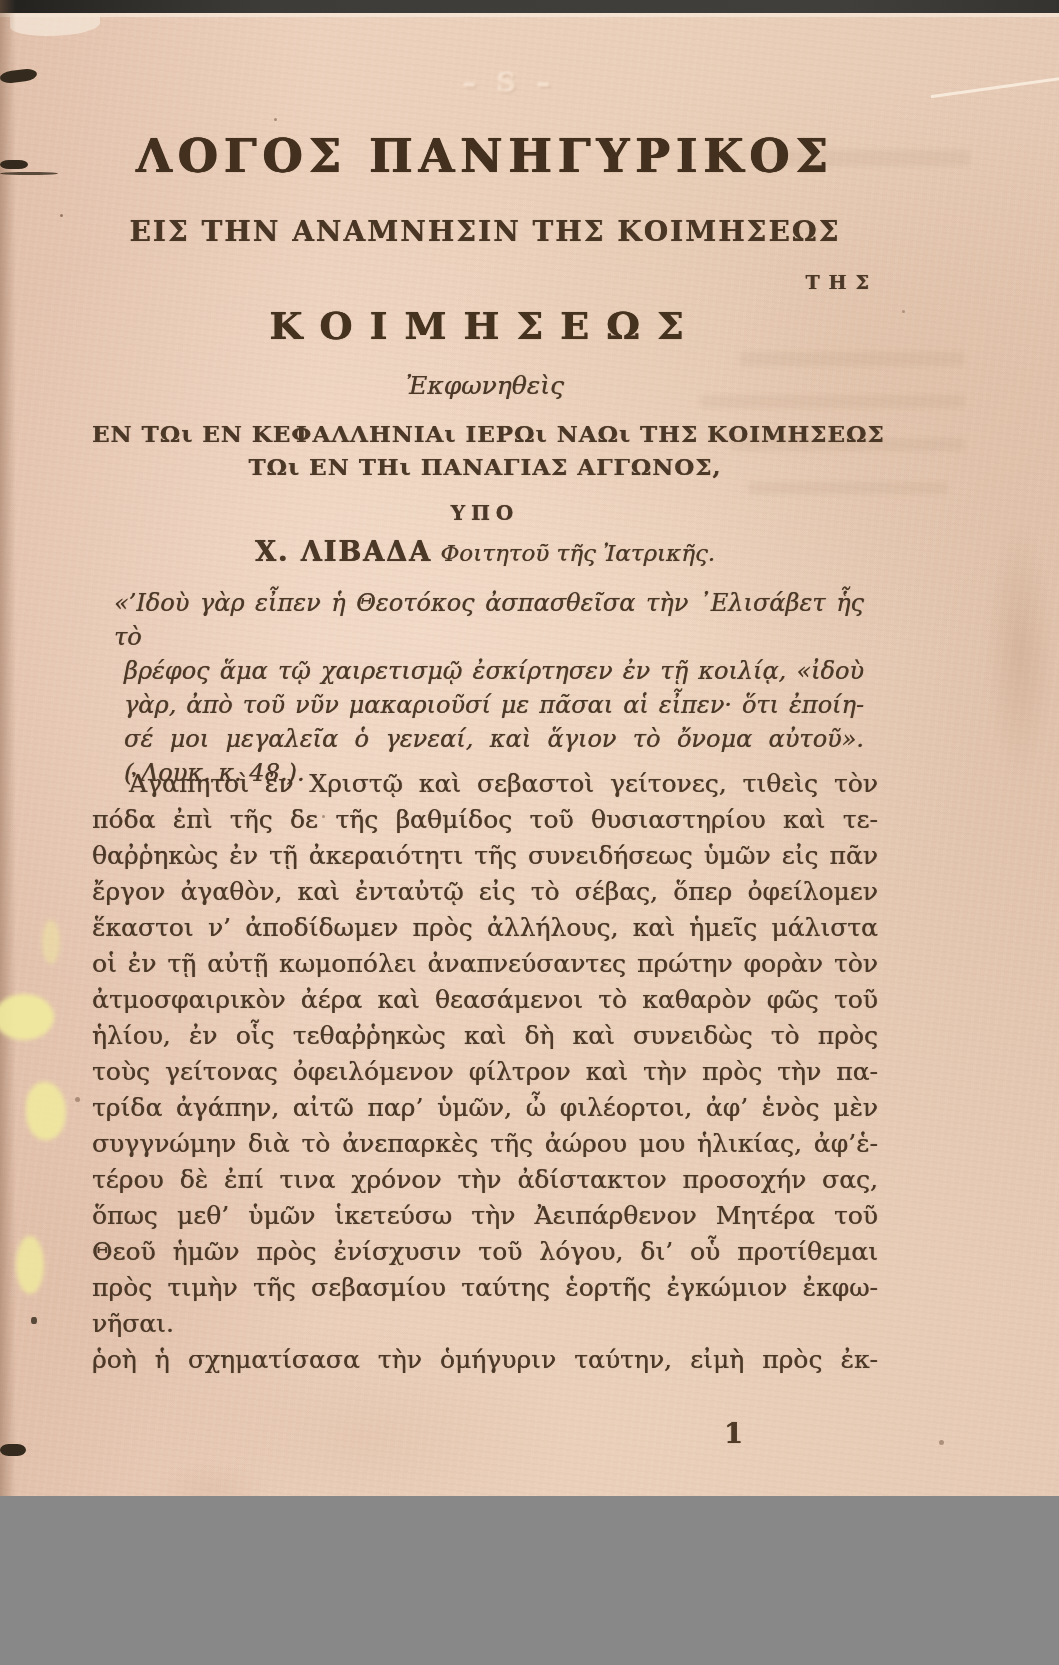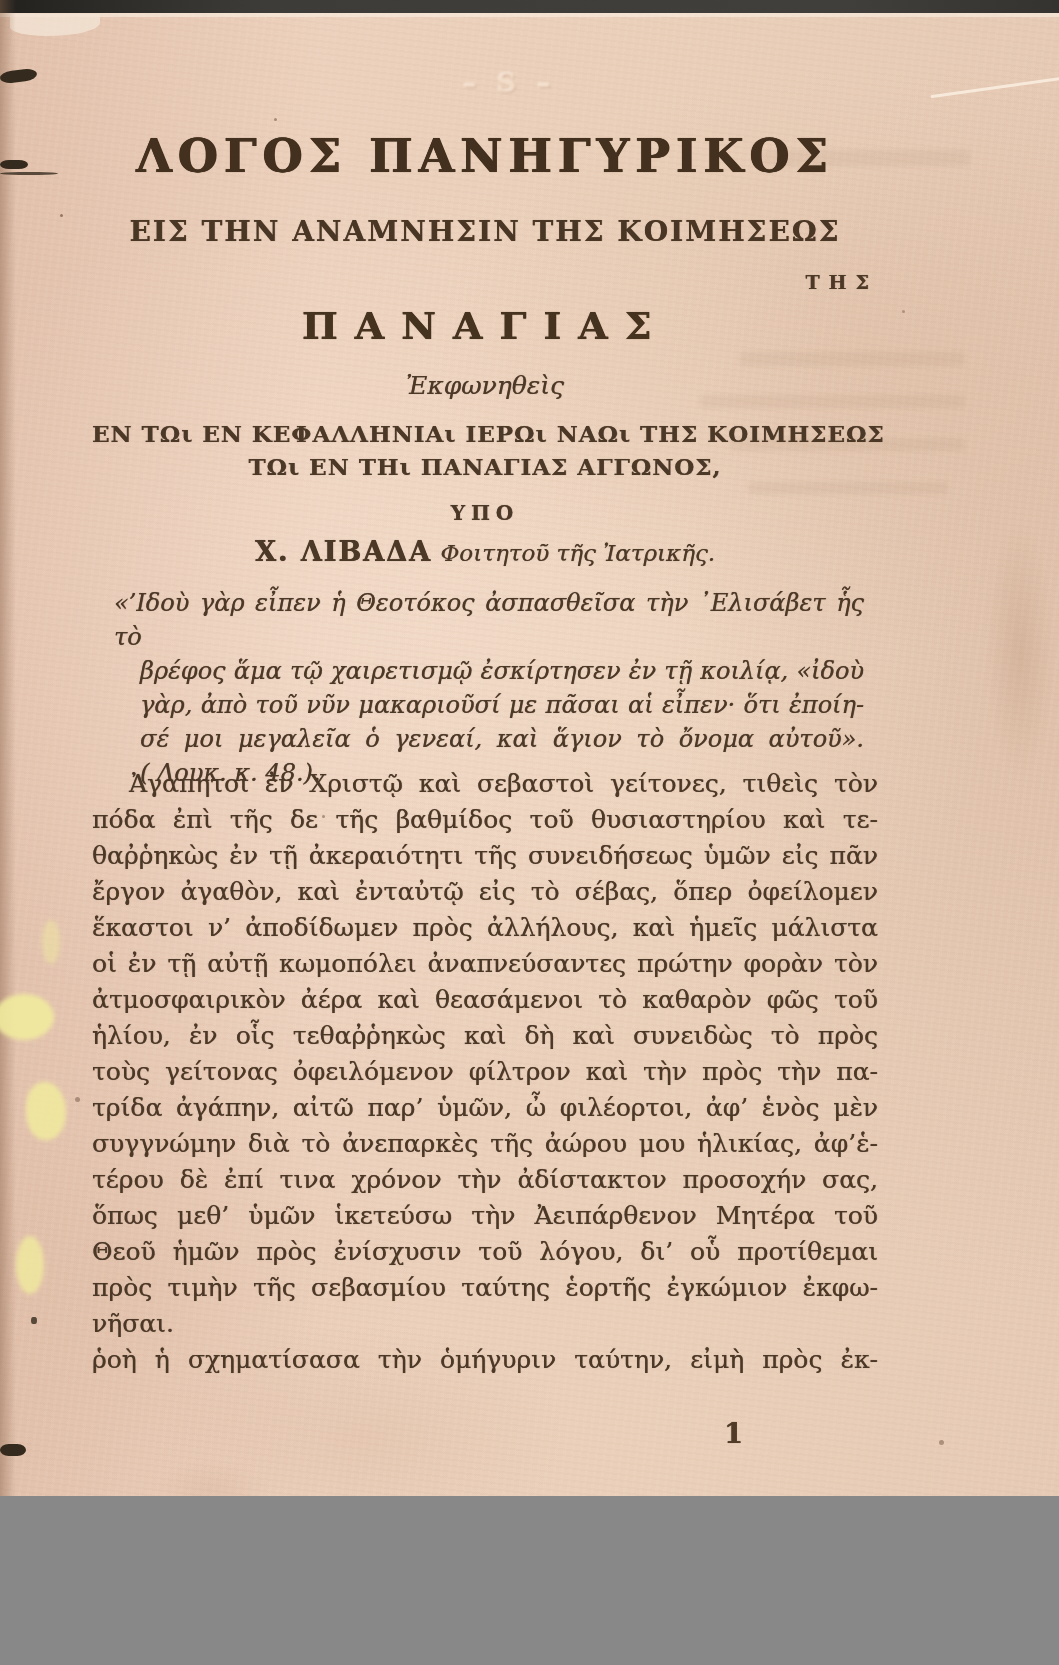--- a/index.html
+++ b/index.html
@@ -85,21 +85,21 @@
   .venue1{top:420px;font-size:23px;font-weight:bold;letter-spacing:1px;}
   .venue2{top:453px;font-size:23px;font-weight:bold;letter-spacing:1px;}
   .bylabel{top:501px;font-size:20px;font-weight:bold;letter-spacing:6px;}
   .authorline{top:536px;font-size:27px;}
   .authorline .nm{font-weight:bold;letter-spacing:2px;text-shadow:.6px 0 currentColor,0 0 1px rgba(60,45,30,.5);}
   .authorline .role{font-size:23px;font-style:italic;font-weight:normal;}
   
   .epigraph{position:absolute;left:92px;top:586px;width:772px;font-size:24px;font-style:italic;line-height:34px;}
   .epigraph .ln{display:block;}
   .epigraph .ind0{margin-left:22px;}
-  .epigraph .ind1{margin-left:48px;}
+  .epigraph .ind1{margin-left:32px;}
   
   .bodyblock{position:absolute;left:92px;width:786px;font-size:25px;line-height:36px;}
   .b1{top:766px;}
   .b2{top:1342px;}
   .ln{display:block;}
   .jl{text-align:justify;text-align-last:justify;}
   .indent{text-indent:37px;}
   .pagenum{position:absolute;left:724px;top:1418px;font-size:27px;font-weight:bold;color:#503b28;
     text-shadow:.6px 0 currentColor,0 0 1px rgba(60,45,30,.5);}
 </style>
@@ -132,21 +132,21 @@
   <div class="ghost g1"></div>
   <div class="ghost g2"></div>
   <div class="ghost g3"></div>
   <div class="ghost g4"></div>
   <div class="ghost g5"></div>
   <div class="emboss">– S –</div>
 
   <div class="ink masthead-el title">ΛΟΓΟΣ ΠΑΝΗΓΥΡΙΚΟΣ</div>
   <div class="ink masthead-el subtitle">ΕΙΣ ΤΗΝ ΑΝΑΜΝΗΣΙΝ ΤΗΣ ΚΟΙΜΗΣΕΩΣ</div>
   <div class="ink masthead-el tis">ΤΗΣ</div>
-  <div class="ink masthead-el panagias">ΠΑΝΑΓΙΑΣ</div>
+  <div class="ink masthead-el panagias">ΚΟΙΜΗΣΕΩΣ</div>
   <div class="ink masthead-el delivered">Ἐκφωνηθεὶς</div>
   <div class="ink masthead-el venue1">ΕΝ ΤΩι ΕΝ ΚΕΦΑΛΛΗΝΙΑι ΙΕΡΩι ΝΑΩι ΤΗΣ ΚΟΙΜΗΣΕΩΣ</div>
   <div class="ink masthead-el venue2">ΤΩι ΕΝ ΤΗι ΠΑΝΑΓΙΑΣ ΑΓΓΩΝΟΣ,</div>
   <div class="ink masthead-el bylabel">ΥΠΟ</div>
   <div class="ink masthead-el authorline">
     <span class="nm">Χ. ΛΙΒΑΔΑ</span>
     <span> </span>
     <span class="role">Φοιτητοῦ τῆς Ἰατρικῆς.</span>
   </div>
 

